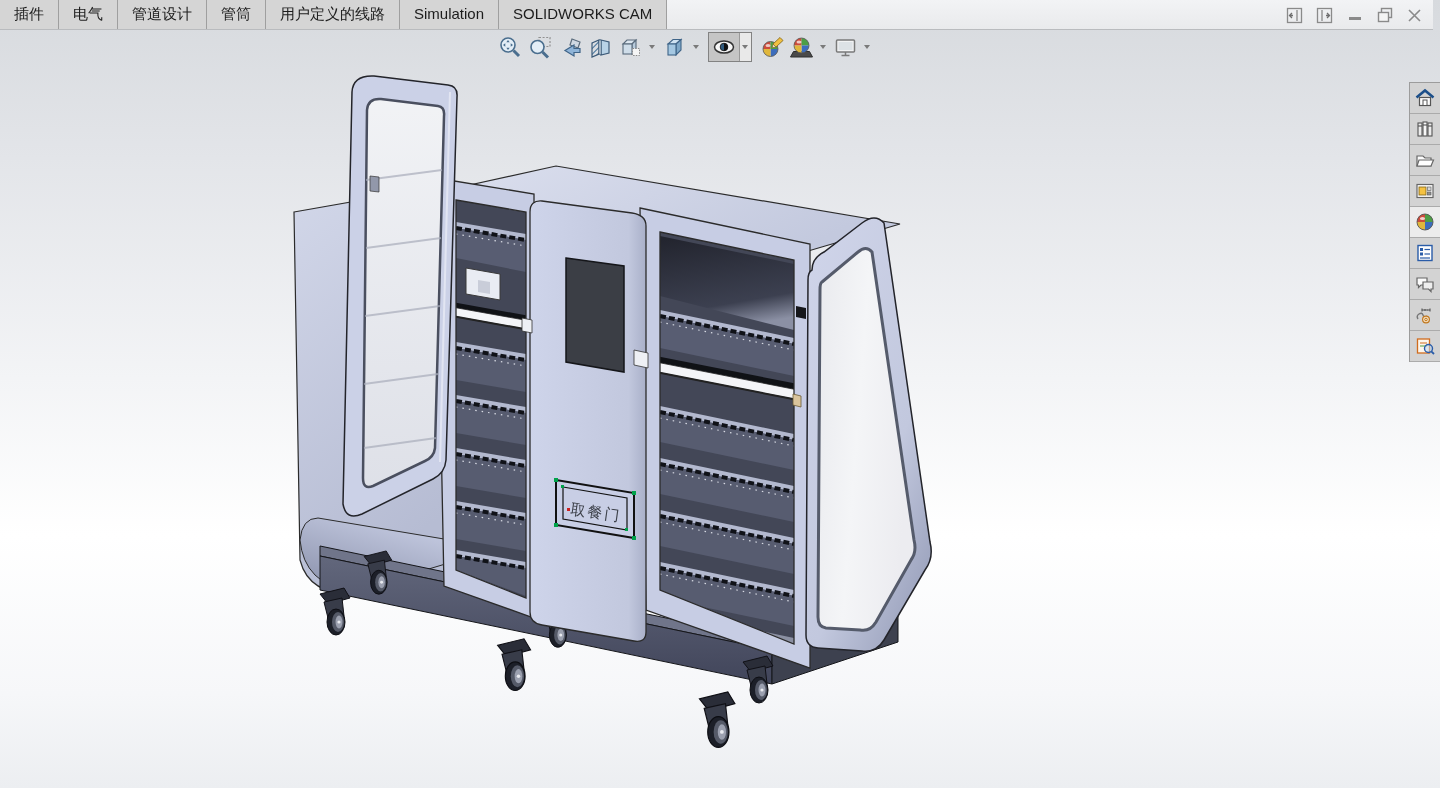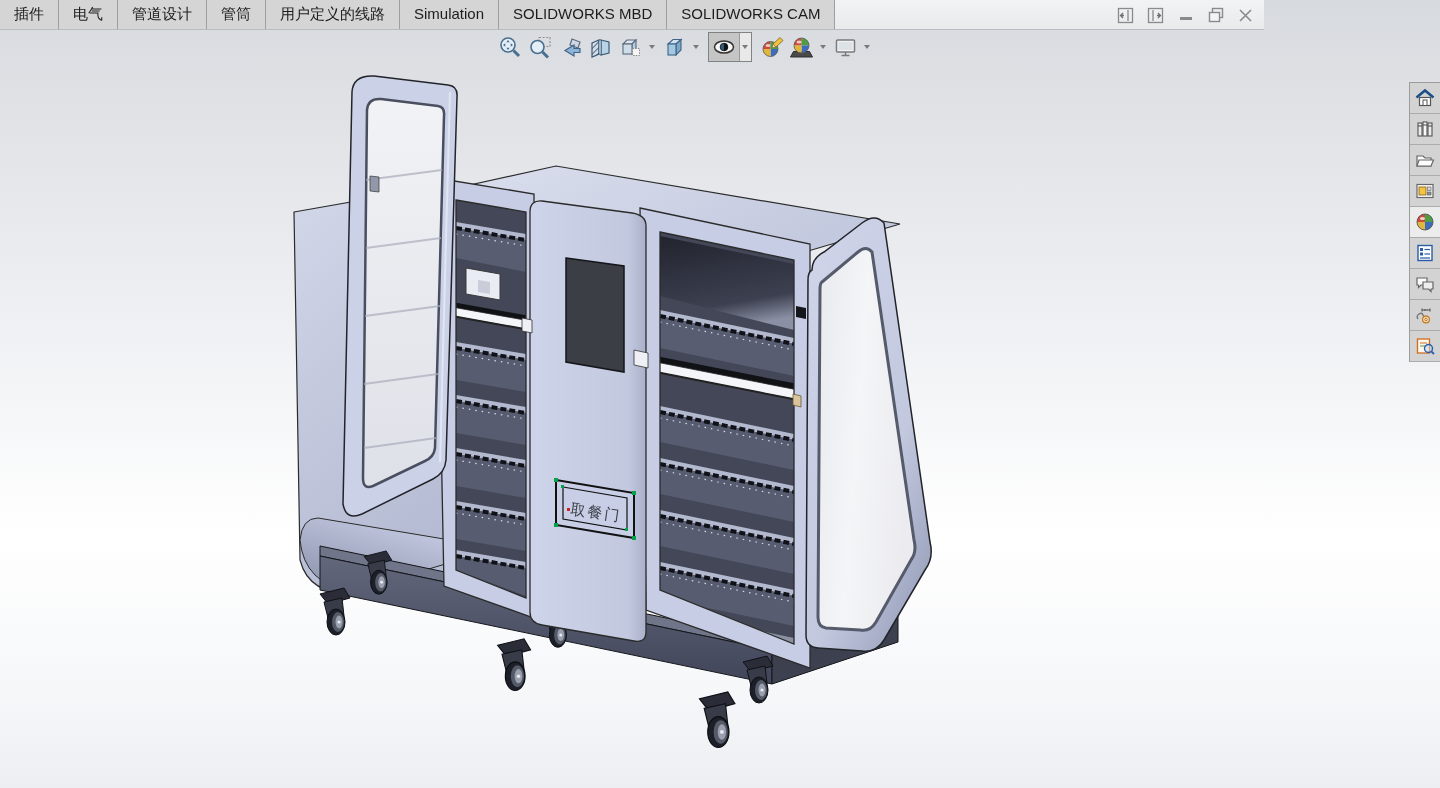--- a/index.html
+++ b/index.html
@@ -1,20 +1,20 @@
 <!DOCTYPE html>
 <html><head>
 <meta charset="utf-8">
 <style>
   html,body{margin:0;padding:0;}
   body{width:1440px;height:788px;overflow:hidden;font-family:"Liberation Sans",sans-serif;}
   .app{position:relative;width:1440px;height:788px;background:linear-gradient(180deg,#d7dade 0%,#e3e5e9 20%,#f3f4f6 48%,#ffffff 68%,#f6f7f9 88%,#eceef1 100%);}
 
   
-  .tabbar{position:absolute;top:0;left:0;width:1264px;height:29px;background:linear-gradient(180deg,#f2f3f5,#e9eaec);border-bottom:1px solid #b9bbbe;display:flex;align-items:stretch;}
+  .tabbar{position:absolute;top:0;left:0;width:1433px;height:29px;background:linear-gradient(180deg,#f2f3f5,#e9eaec);border-bottom:1px solid #b9bbbe;display:flex;align-items:stretch;}
   .tabs{display:flex;background:#d5d5d5;border-right:1px solid #9f9f9f;}
   .tab{padding:0 14px;line-height:28px;font-size:15px;color:#1c1c1c;border-right:1px solid #9f9f9f;white-space:nowrap;cursor:default;}
   .tab:last-child{border-right:none;text-align:center;}
   .win-controls{position:absolute;right:10px;top:3px;display:flex;gap:13px;align-items:center;height:24px;}
   .wc{width:17px;height:17px;display:flex;align-items:center;justify-content:center;}
 
   
   .hud{position:absolute;left:497px;top:32px;display:flex;align-items:center;gap:3px;}
   .hbtn{width:27px;height:27px;display:flex;align-items:center;justify-content:center;position:relative;}
   .dd{width:0;height:0;border-left:3.5px solid transparent;border-right:3.5px solid transparent;border-top:4px solid #7a7a7a;margin:0 2px 0 0;}
@@ -272,21 +272,20 @@
   </div>
 
   <div class="tabbar">
     <div class="tabs">
       <div class="tab">插件</div>
       <div class="tab">电气</div>
       <div class="tab">管道设计</div>
       <div class="tab">管筒</div>
       <div class="tab">用户定义的线路</div>
       <div class="tab">Simulation</div>
-      <div class="tab">SOLIDWORKS MBD</div>
       <div class="tab">SOLIDWORKS CAM</div>
     </div>
     <div class="win-controls">
       <span class="wc" title="dock-pane-left">
         <svg width="17" height="17">
             <rect x="1.5" y="1.5" width="14" height="14" fill="none" stroke="#8a8a8a" stroke-width="1.3"></rect>
             <path d="M7,8.5 L3.5,8.5 M6,6 L3.5,8.5 L6,11" stroke="#6e6e6e" stroke-width="1.3" fill="none"></path>
             <line x1="11" y1="3" x2="11" y2="14" stroke="#8a8a8a" stroke-width="1.3"></line>
           </svg>
       </span>

